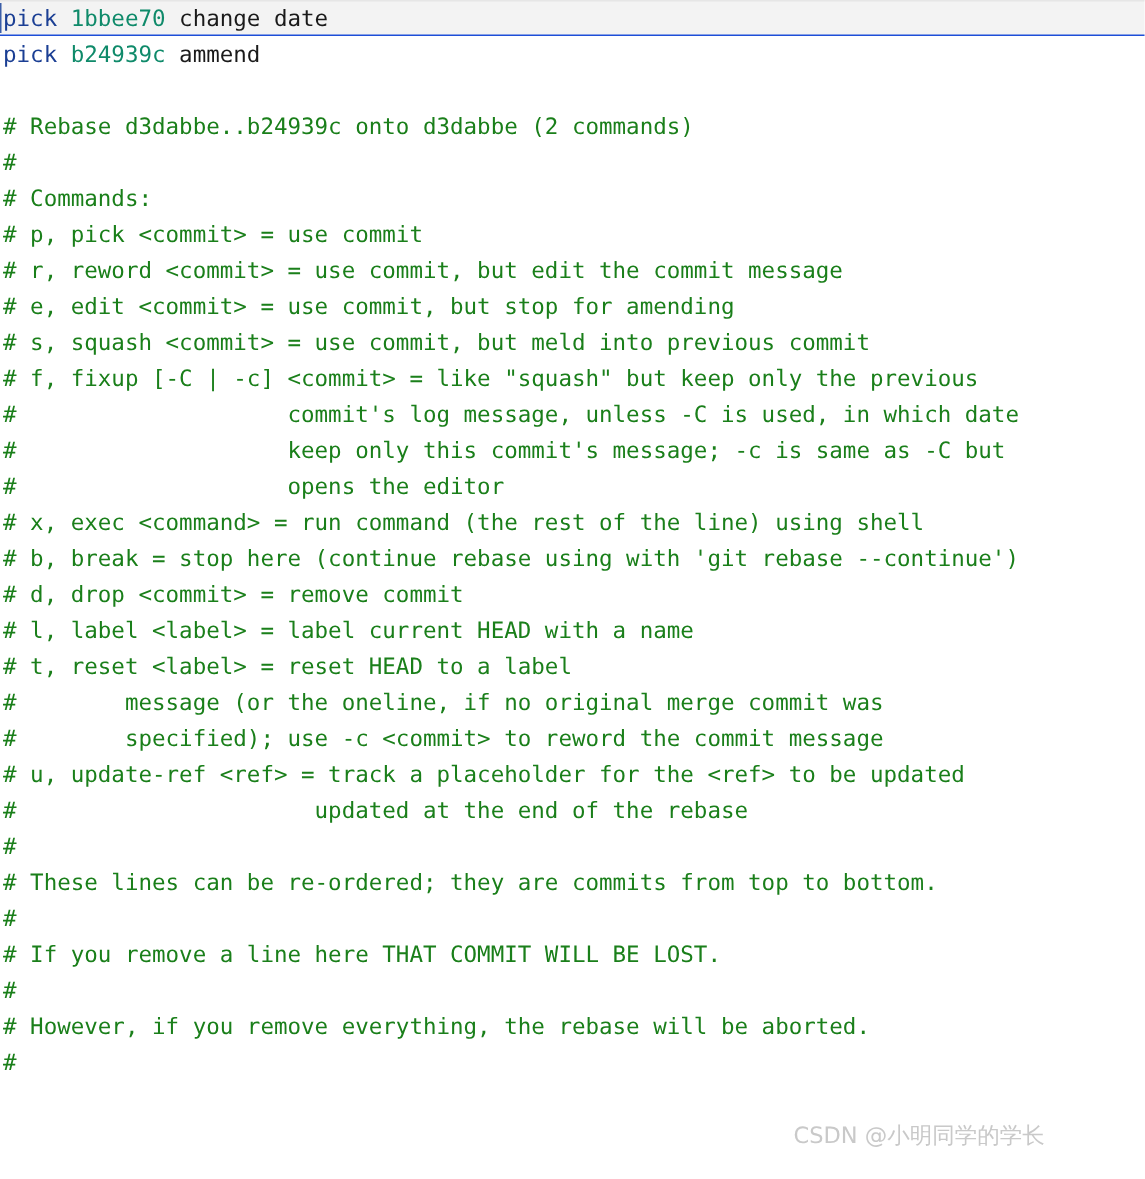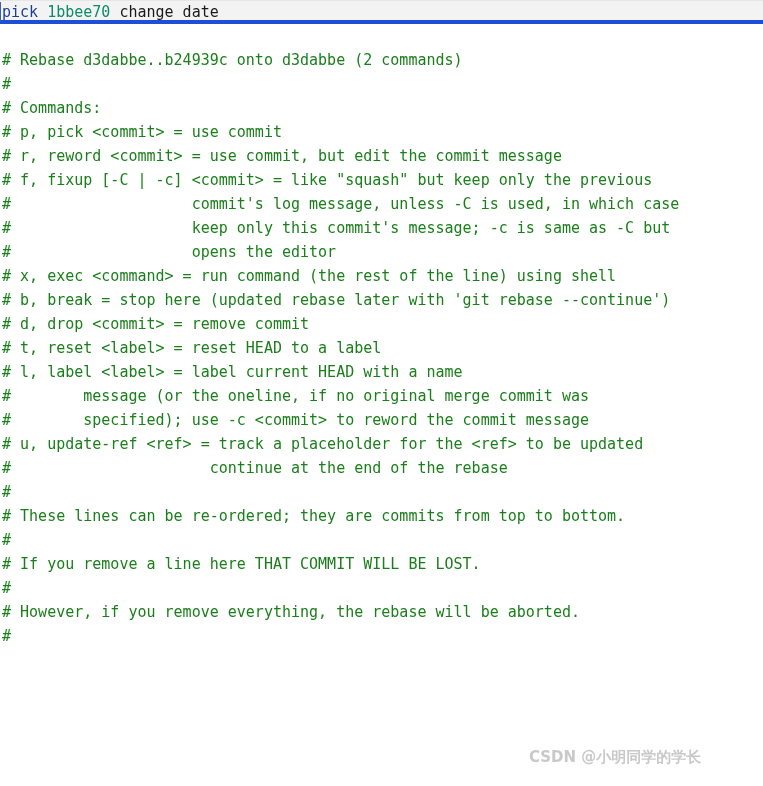--- a/index.html
+++ b/index.html
@@ -34,21 +34,21 @@
     font-size: 15px;
     letter-spacing: 0px;
     padding-left: 2px;
     box-sizing: border-box;
   }
 
   
   .line.current {
     background: #f3f3f3;
     border-top: 1px solid #e6e6e6;
-    border-bottom: 4px solid #1d4ed8;
+    border-bottom: 1px solid #1d4ed8;
     height: 24px;
     line-height: 22px;
     position: relative;
   }
   .line.current::before {
     content: "";
     position: absolute;
     left: 0;
     top: 1px;
     width: 1px;
@@ -67,51 +67,53 @@
     position: absolute;
     left: 529px;
     top: 747px;
     color: #c9c9c9;
     font-family: "DejaVu Sans", "Liberation Sans", sans-serif;
     font-size: 15px;
     line-height: 20px;
     white-space: pre;
     pointer-events: none;
     user-select: none;
-    font-weight: bold;
   }
 </style>
 </head>
 <body>
 
 <div id="editor">
 
   <div id="todo-list">
       <div class="line current"><span class="cmd">pick</span> <span class="sha">1bbee70</span> <span class="subject">change date</span></div>
+      <div class="line"><span class="cmd">pick</span> <span class="sha">b24939c</span> <span class="subject">ammend</span></div>
     </div>
   <div id="comment-list">
       <div class="line"><span class="comment"></span></div>
       <div class="line"><span class="comment"># Rebase d3dabbe..b24939c onto d3dabbe (2 commands)</span></div>
       <div class="line"><span class="comment">#</span></div>
       <div class="line"><span class="comment"># Commands:</span></div>
       <div class="line"><span class="comment"># p, pick &lt;commit&gt; = use commit</span></div>
       <div class="line"><span class="comment"># r, reword &lt;commit&gt; = use commit, but edit the commit message</span></div>
+      <div class="line"><span class="comment"># e, edit &lt;commit&gt; = use commit, but stop for amending</span></div>
+      <div class="line"><span class="comment"># s, squash &lt;commit&gt; = use commit, but meld into previous commit</span></div>
       <div class="line"><span class="comment"># f, fixup [-C | -c] &lt;commit&gt; = like "squash" but keep only the previous</span></div>
-      <div class="line"><span class="comment">#                    commit's log message, unless -C is used, in which case</span></div>
+      <div class="line"><span class="comment">#                    commit's log message, unless -C is used, in which date</span></div>
       <div class="line"><span class="comment">#                    keep only this commit's message; -c is same as -C but</span></div>
       <div class="line"><span class="comment">#                    opens the editor</span></div>
       <div class="line"><span class="comment"># x, exec &lt;command&gt; = run command (the rest of the line) using shell</span></div>
-      <div class="line"><span class="comment"># b, break = stop here (updated rebase later with 'git rebase --continue')</span></div>
+      <div class="line"><span class="comment"># b, break = stop here (continue rebase using with 'git rebase --continue')</span></div>
       <div class="line"><span class="comment"># d, drop &lt;commit&gt; = remove commit</span></div>
+      <div class="line"><span class="comment"># l, label &lt;label&gt; = label current HEAD with a name</span></div>
       <div class="line"><span class="comment"># t, reset &lt;label&gt; = reset HEAD to a label</span></div>
-      <div class="line"><span class="comment"># l, label &lt;label&gt; = label current HEAD with a name</span></div>
       <div class="line"><span class="comment">#        message (or the oneline, if no original merge commit was</span></div>
       <div class="line"><span class="comment">#        specified); use -c &lt;commit&gt; to reword the commit message</span></div>
       <div class="line"><span class="comment"># u, update-ref &lt;ref&gt; = track a placeholder for the &lt;ref&gt; to be updated</span></div>
-      <div class="line"><span class="comment">#                      continue at the end of the rebase</span></div>
+      <div class="line"><span class="comment">#                      updated at the end of the rebase</span></div>
       <div class="line"><span class="comment">#</span></div>
       <div class="line"><span class="comment"># These lines can be re-ordered; they are commits from top to bottom.</span></div>
       <div class="line"><span class="comment">#</span></div>
       <div class="line"><span class="comment"># If you remove a line here THAT COMMIT WILL BE LOST.</span></div>
       <div class="line"><span class="comment">#</span></div>
       <div class="line"><span class="comment"># However, if you remove everything, the rebase will be aborted.</span></div>
       <div class="line"><span class="comment">#</span></div>
     </div>
 
   <div id="watermark">CSDN @小明同学的学长</div>

